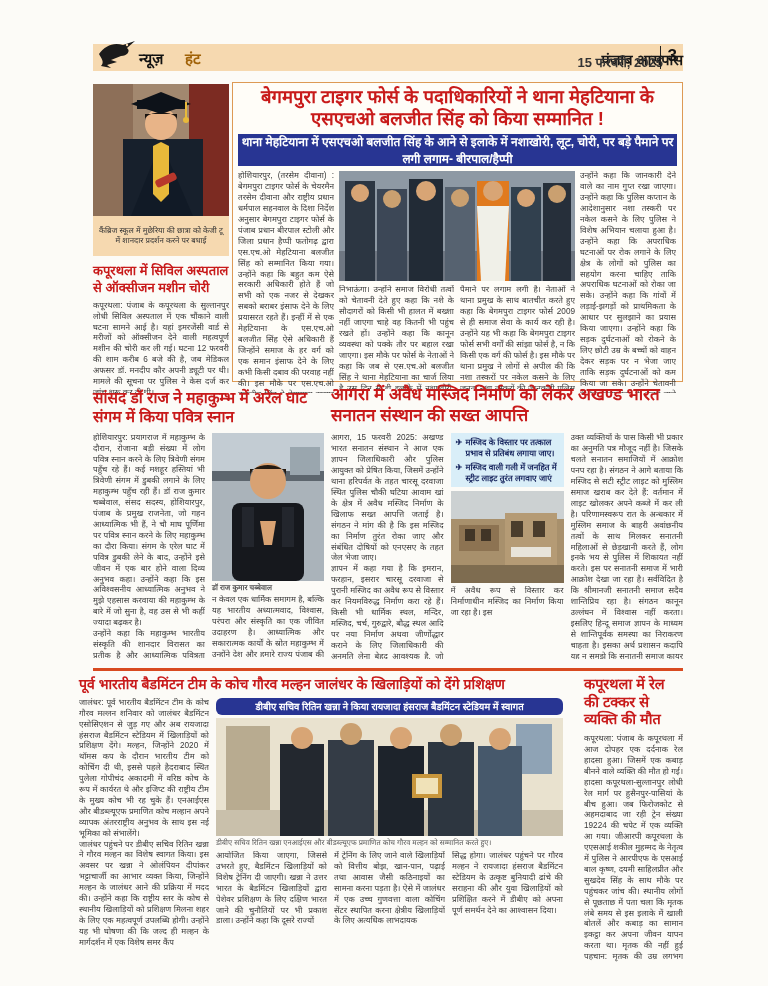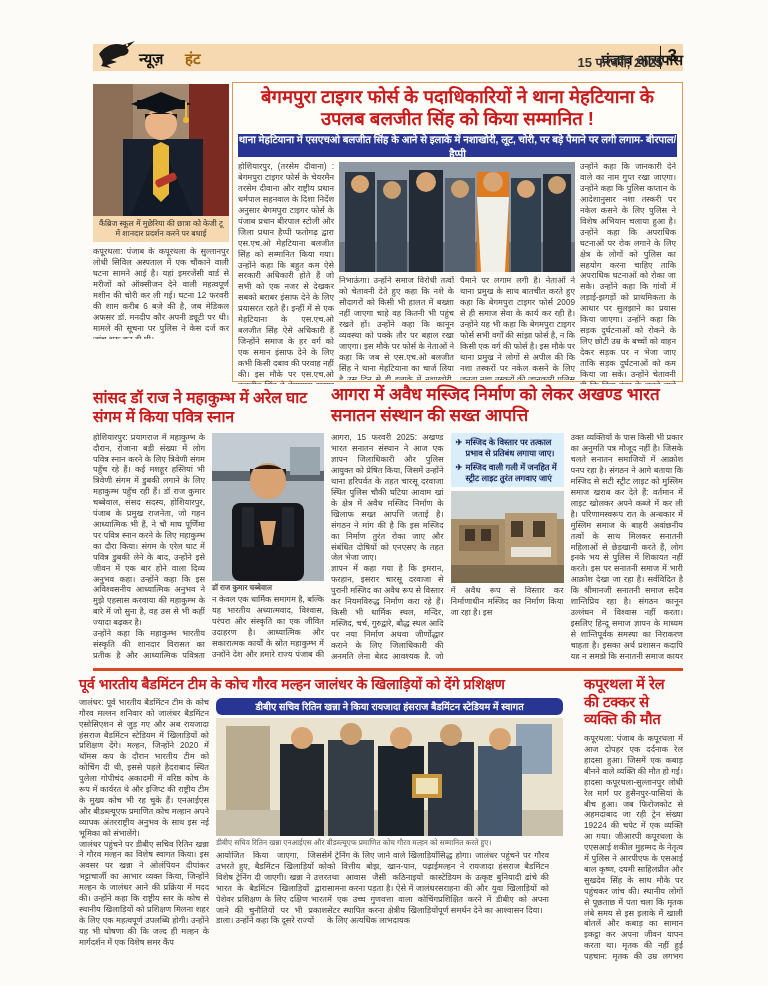--- a/index.html
+++ b/index.html
@@ -48,27 +48,28 @@
         <path d="M60 62 L68 58 L76 62 L76 110 L68 118 L60 110 Z" fill="#e8b93a"></path>
         <circle cx="68" cy="40" r="16" fill="#e8b488"></circle>
         <path d="M52 36 C52 26 84 26 84 36 L84 30 L52 30 Z" fill="#1a1410"></path>
         <rect x="44" y="16" width="48" height="9" fill="#10151d"></rect>
         <path d="M38 20 L68 8 L98 20 L68 30 Z" fill="#0d1219"></path>
         <rect x="92" y="18" width="2" height="16" fill="#e8b93a"></rect>
         <circle cx="93" cy="36" r="3" fill="#e8b93a"></circle>
         <rect x="62" y="92" width="22" height="8" rx="3" transform="rotate(-25 73 96)" fill="#b8372c"></rect>
       </svg>
     </span>
-    <div class="peach" style="padding:3px 4px;font-size:7.8px;line-height:1.3;color:#333;text-align:center;">कैंब्रिज स्कूल में मुछेरिया की छात्रा को केजी टू में शानदार प्रदर्शन करने पर बधाई</div>
+    <div class="peach" style="padding:10px 4px;font-size:7.8px;line-height:1.3;color:#333;text-align:center;">कैंब्रिज स्कूल में मुछेरिया की छात्रा को केजी टू में शानदार प्रदर्शन करने पर बधाई</div>
+    <div class="headline" style="margin-top:7px;font-size:13px;line-height:1.25;">कपूरथला में सिविल अस्पताल से ऑक्सीजन मशीन चोरी</div>
     <div class="body-text" style="margin-top:5px;height:92px;">कपूरथला: पंजाब के कपूरथला के सुल्तानपुर लोधी सिविल अस्पताल में एक चौंकाने वाली घटना सामने आई है। यहां इमरजेंसी वार्ड से मरीजों को ऑक्सीजन देने वाली महत्वपूर्ण मशीन की चोरी कर ली गई। घटना 12 फरवरी की शाम करीब 6 बजे की है, जब मेडिकल अफसर डॉ. मनदीप कौर अपनी ड्यूटी पर थी। मामले की सूचना पर पुलिस ने केस दर्ज कर जांच शुरू कर दी थी।</div>
   </div>
 
   <div class="abs" style="left:232px;top:82px;width:451px;height:300px;border:1px solid #dd9a55;background:#fffdf8;box-sizing:border-box;padding:3px 5px;">
-    <div class="headline" style="font-size:18.5px;line-height:1.2;text-align:center;">बेगमपुरा टाइगर फोर्स के पदाधिकारियों ने थाना मेहटियाना के उपलब बलजीत सिंह को किया सम्मानित !</div>
-    <div class="bluebar" style="height:23px;margin-top:4px;font-size:10px;">थाना मेहटियाना में एसएचओ बलजीत सिंह के आने से इलाके में नशाखोरी, लूट, चोरी, पर  बड़े पैमाने पर लगी लगाम- बीरपाल/हैप्पी</div>
+    <div class="headline" style="font-size:18.5px;line-height:1.2;text-align:center;">बेगमपुरा टाइगर फोर्स के पदाधिकारियों ने थाना मेहटियाना के एसएचओ बलजीत सिंह को किया सम्मानित !</div>
+    <div class="bluebar" style="height:32px;margin-top:4px;font-size:12px;">थाना मेहटियाना में एसएचओ बलजीत सिंह के आने से इलाके में नशाखोरी, लूट, चोरी, पर  बड़े पैमाने पर लगी लगाम- बीरपाल/हैप्पी</div>
     <div class="cols" style="margin-top:5px;gap:5px;">
       <div class="body-text" style="width:96px;height:222px;">होशियारपुर, (तरसेम दीवाना) : बेगमपुरा टाइगर फोर्स के चेयरमैन तरसेम दीवाना और राष्ट्रीय प्रधान धर्मपाल सहनवाल के दिशा निर्देश अनुसार बेगमपुरा टाइगर फोर्स के पंजाब प्रधान बीरपाल स्टोली और जिला प्रधान हैप्पी फतोगढ़ द्वारा एस.एच.ओ मेहटियाना बलजीत सिंह को सम्मानित किया गया। उन्होंने कहा कि बहुत कम ऐसे सरकारी अधिकारी होते हैं जो सभी को एक नजर से देखकर सबको बराबर इंसाफ देने के लिए प्रयासरत रहते हैं। इन्हीं में से एक मेहटियाना के एस.एच.ओ बलजीत सिंह ऐसे अधिकारी हैं जिन्होंने समाज के हर वर्ग को एक समान इंसाफ देने के लिए कभी किसी दबाव की परवाह नहीं की। इस मौके पर एस.एच.ओ बलजीत सिंह ने बेगमपुरा टाइगर फोर्स के पदाधिकारियों का धन्यवाद करते हुए कहा कि बतौर थाना प्रमुख होने के नाते, अमन कानून को बहाल रखने के लिए मैं अपनी जिम्मेदारी पूरी निष्ठा एवं ईमानदारी से</div>
       <div style="width:236px;">
         <span>
           <svg width="236" height="110" viewBox="0 0 236 110">
             <rect width="236" height="110" fill="#8e99a4"></rect>
             <rect y="80" width="236" height="30" fill="#6f7782"></rect>
             <rect x="6" y="10" width="30" height="100" fill="#2c3642"></rect>
               <circle cx="21" cy="22" r="9" fill="#d8a575"></circle>
             <rect x="38" y="18" width="30" height="92" fill="#3c4756"></rect>
@@ -180,21 +181,21 @@
               <circle cx="185" cy="20" r="11" fill="#d8a575"></circle>
             <rect x="212" y="24" width="46" height="94" fill="#2d3640"></rect>
               <circle cx="235" cy="17" r="11" fill="#caa070"></circle>
             <rect x="262" y="28" width="44" height="90" fill="#46586b"></rect>
               <circle cx="284" cy="21" r="11" fill="#d8a575"></circle>
             <rect x="196" y="56" width="30" height="24" fill="#c8963c"></rect>
             <rect x="200" y="60" width="22" height="16" fill="#f0e2b8"></rect>
           </svg>
         </span>
         <div class="photo-caption" style="margin-top:2px;">डीबीए सचिव रितिन खन्ना एनआईएस और बीडब्ल्यूएफ प्रमाणित कोच गौरव मल्हन को सम्मानित करते हुए।</div>
-        <div class="cols" style="margin-top:4px;">
+        <div class="cols" style="margin-top:4px;gap:7px;">
           <div class="body-text" style="width:111px;height:96px;">आयोजित किया जाएगा, जिससे उभरते हुए, बैडमिंटन खिलाड़ियों को विशेष ट्रेनिंग दी जाएगी। खन्ना ने उत्तर भारत के बैडमिंटन खिलाड़ियों द्वारा पेशेवर प्रशिक्षण के लिए दक्षिण भारत जाने की चुनौतियों पर भी प्रकाश डाला। उन्होंने कहा कि दूसरे राज्यों</div>
           <div class="body-text" style="width:111px;height:96px;">में ट्रेनिंग के लिए जाने वाले खिलाड़ियों को वित्तीय बोझ, खान-पान, पढ़ाई तथा आवास जैसी कठिनाइयों का सामना करना पड़ता है। ऐसे में जालंधर में एक उच्च गुणवत्ता वाला कोचिंग सेंटर स्थापित करना क्षेत्रीय खिलाड़ियों के लिए अत्यधिक लाभदायक</div>
           <div class="body-text" style="width:111px;height:96px;">सिद्ध होगा। जालंधर पहुंचने पर गौरव मल्हन ने रायजादा हंसराज बैडमिंटन स्टेडियम के उत्कृष्ट बुनियादी ढांचे की सराहना की और युवा खिलाड़ियों को प्रशिक्षित करने में डीबीए को अपना पूर्ण समर्थन देने का आश्वासन दिया।</div>
         </div>
       </div>
     </div>
   </div>
 
   <div class="abs" style="left:584px;top:676px;width:99px;">
     <div class="headline" style="font-size:14.5px;line-height:1.22;">कपूरथला में रेल की टक्कर से व्यक्ति की मौत</div>

